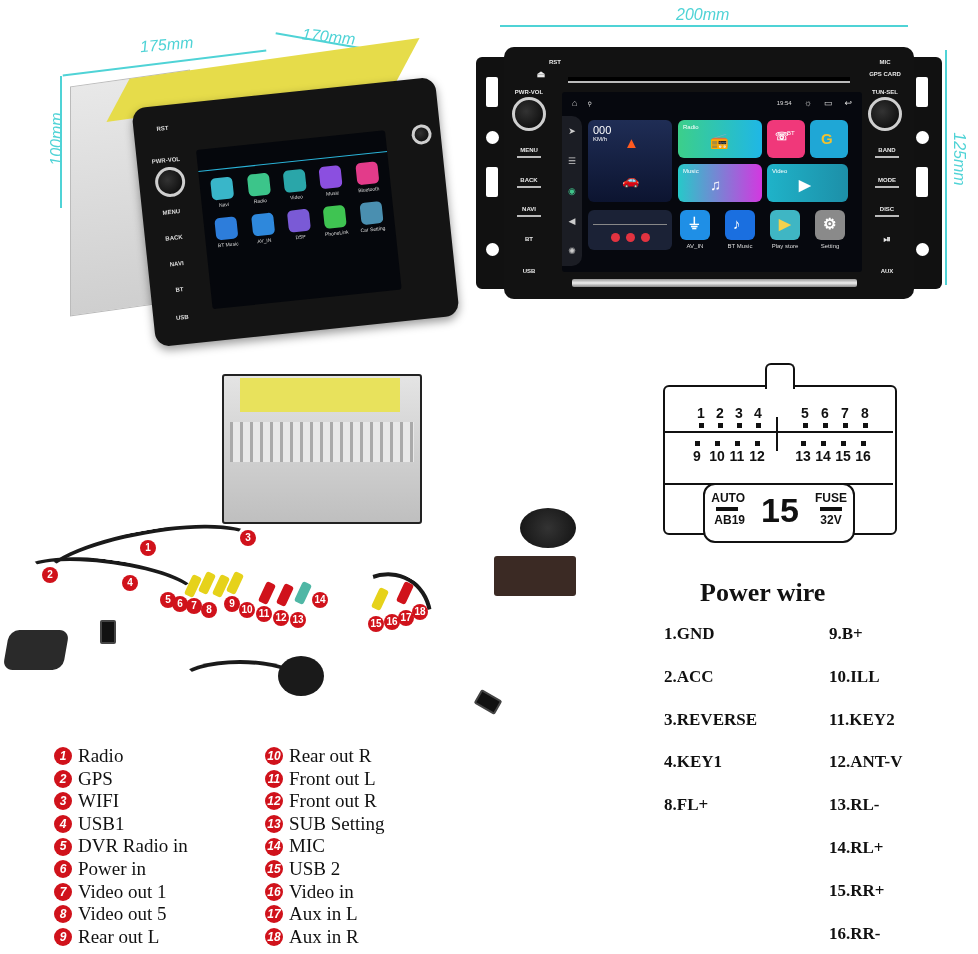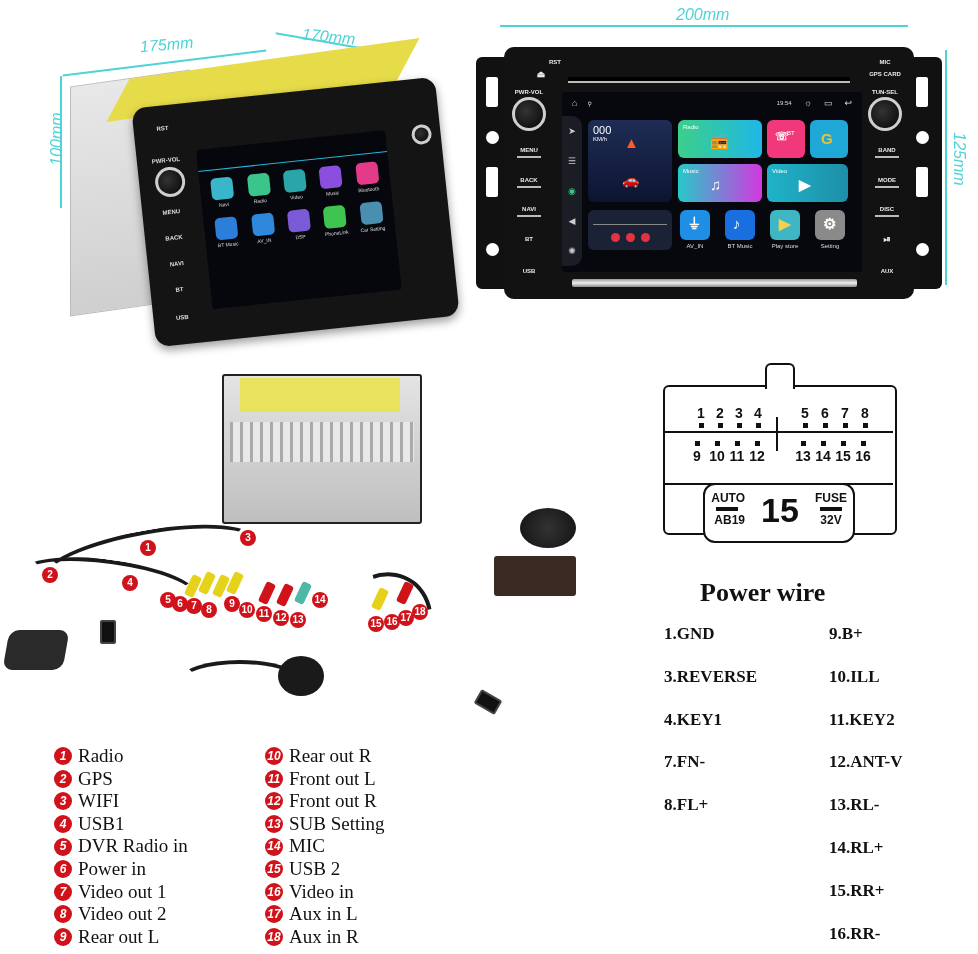--- a/index.html
+++ b/index.html
@@ -332,21 +332,21 @@
   <div class="row">
       <span class="num">6</span>
       <span>Power in</span>
     </div>
   <div class="row">
       <span class="num">7</span>
       <span>Video out 1</span>
     </div>
   <div class="row">
       <span class="num">8</span>
-      <span>Video out 2</span>
+      <span>Video out 5</span>
     </div>
   <div class="row">
       <span class="num">9</span>
       <span>Rear out L</span>
     </div>
 </div>
 <div class="legend" style="left:265px;">
   <div class="row">
       <span class="num">10</span>
       <span>Rear out R</span>
@@ -413,23 +413,23 @@
   <div class="fuse">
     <span class="side" style="left:4px;top:6px;text-align:right;"><span>AUTO</span><i class="bar"></i><span>AB19</span></span>
     <span class="big">15</span>
     <span class="side" style="left:108px;top:6px;"><span>FUSE</span><i class="bar"></i><span>32V</span></span>
   </div>
 </div>
 
 <div class="pw-title">Power wire</div>
 <div class="pw-list" style="left:664px;">
   <div class="item">1.GND</div>
+  <div class="item">2.ACC</div>
   <div class="item">3.REVERSE</div>
   <div class="item">4.KEY1</div>
-  <div class="item">7.FN-</div>
   <div class="item">8.FL+</div>
 </div>
 <div class="pw-list" style="left:829px;">
   <div class="item">9.B+</div>
   <div class="item">10.ILL</div>
   <div class="item">11.KEY2</div>
   <div class="item">12.ANT-V</div>
   <div class="item">13.RL-</div>
   <div class="item">14.RL+</div>
   <div class="item">15.RR+</div>

